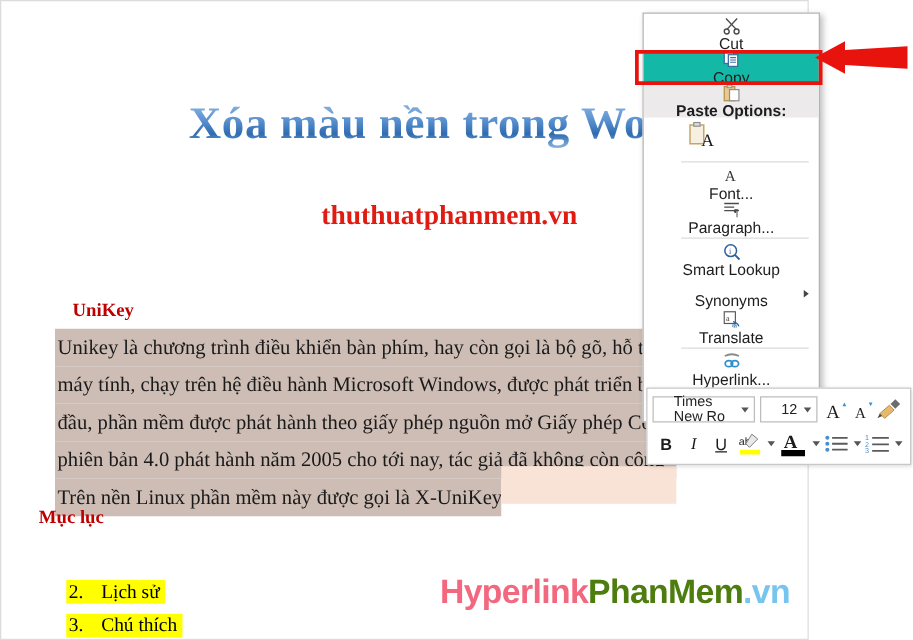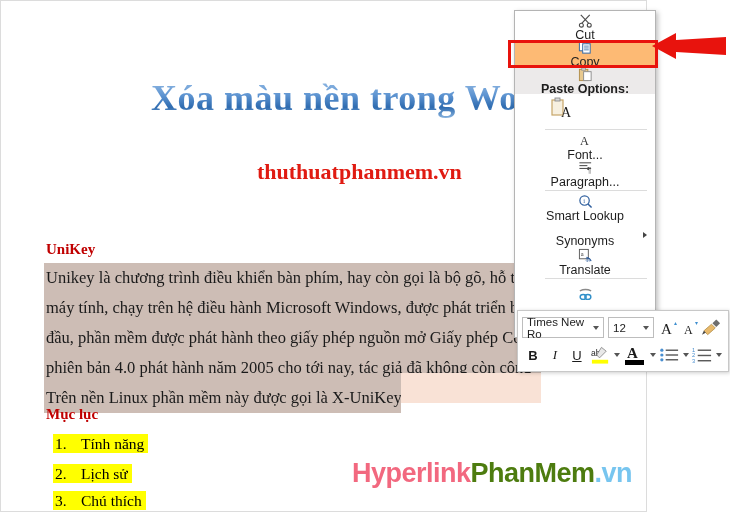--- a/index.html
+++ b/index.html
@@ -39,22 +39,22 @@
     font-family:"Liberation Serif","DejaVu Serif",serif;
     font-weight:bold;font-size:22px;color:#e01b12;
     white-space:nowrap;
   }
   .head-red{
     position:absolute;
     font-family:"Liberation Serif","DejaVu Serif",serif;
     font-weight:bold;font-size:15px;color:#c00000;
     white-space:nowrap;
   }
-  #h-unikey{left:45px;top:240px;}
-  #h-mucluc{left:45px;top:405px;}
+  #h-unikey{left:57px;top:240px;}
+  #h-mucluc{left:30px;top:405px;}
 
   
   #body-para{
     position:absolute;left:43px;top:262px;width:497px;
   }
   .body-line{
     font-family:"Liberation Serif","DejaVu Serif",serif;
     font-size:16.5px;color:#1a1a1a;
     line-height:30px;height:30px;white-space:nowrap;
     background:#cdbdb5;display:block;
@@ -101,21 +101,21 @@
   }
   .ctx-item{
     position:relative;display:flex;align-items:center;
     height:27px;padding-left:0;cursor:default;flex-direction:column;
   }
   .ctx-item .ic{
     width:30px;min-width:30px;height:27px;
     display:flex;align-items:center;justify-content:center;
   }
   .ctx-item .lb{flex:1;white-space:nowrap;font-family:"Liberation Sans",sans-serif;}
-  .ctx-item.sel{background:#fdba74;}
+  .ctx-item.sel{background:#14b8a6;}
   .ctx-item.hdr .lb{font-weight:bold;}
   .ctx-item.hdr{background:#eceaea;align-items:center;}
   .ctx-sep{height:1px;background:#dcdcdc;margin:3px 8px 3px 30px;}
   .ctx-sub{
     position:absolute;right:8px;top:50%;transform:translateY(-50%);
     width:0;height:0;border-left:4px solid #444;
     border-top:3.5px solid transparent;border-bottom:3.5px solid transparent;
   }
   #paste-gallery{
     height:32px;display:flex;align-items:center;padding-left:34px;
@@ -133,21 +133,21 @@
     position:absolute;left:517px;top:310px;width:212px;height:62px;
     background:#ffffff;border:1px solid #c8c8c8;
     box-shadow:1px 1px 4px rgba(0,0,0,.2);
     z-index:35;box-sizing:border-box;
   }
   #mt-row1{display:flex;align-items:center;height:30px;padding:3px 3px 0 4px;box-sizing:border-box;}
   #mt-row2{display:flex;align-items:center;height:28px;padding:0 3px 0 6px;box-sizing:border-box;}
   .mt-combo{
     height:21px;border:1px solid #bdbdbd;background:#fff;
     display:flex;align-items:center;font-size:11.5px;color:#222;
-    padding-left:4px;box-sizing:border-box;
+    padding-left:16px;box-sizing:border-box;
   }
   #mt-font{width:82px;}
   #mt-size{width:46px;margin-left:4px;align-items:center;}
   .mt-caret{
     margin-left:auto;margin-right:4px;
     width:0;height:0;border-top:4px solid #555;
     border-left:3.5px solid transparent;border-right:3.5px solid transparent;
   }
   .mt-btn{
     width:21px;height:21px;display:flex;align-items:center;justify-content:center;
@@ -175,23 +175,20 @@
     <span class="body-line">Unikey là chương trình điều khiển bàn phím, hay còn gọi là bộ gõ, hỗ trợ</span>
     <span class="body-line">máy tính, chạy trên hệ điều hành Microsoft Windows, được phát triển bởi Phạm Kim Long. Ban</span>
     <span class="body-line">đầu, phần mềm được phát hành theo giấy phép nguồn mở Giấy phép Côn</span>
     <span class="body-line">phiên bản 4.0 phát hành năm 2005 cho tới nay, tác giả đã không còn công</span>
     <span class="body-line last">Trên nền Linux phần mềm này được gọi là X-UniKey.</span>
   </div>
   <div id="trail-pink"></div>
 
   <div class="head-red" id="h-mucluc">Mục lục</div>
 
-  <div class="li-row" id="li1">
-    <span class="hl"><span class="li-num">1.</span><span>Tính năng</span></span>
-  </div>
   <div class="li-row" id="li2">
     <span class="hl"><span class="li-num">2.</span><span>Lịch sử</span></span>
   </div>
   <div class="li-row" id="li3">
     <span class="hl"><span class="li-num">3.</span><span>Chú thích</span></span>
   </div>
 
   <div id="watermark">
     <span class="w1">Hyperlink</span><span class="w2">PhanMem</span><span class="w3">.vn</span>
   </div>
@@ -302,20 +299,21 @@
   <div class="ctx-sep"></div>
 
   <div class="ctx-item">
     <span class="ic">
       <svg width="15" height="15" viewBox="0 0 16 16">
         <path d="M2 3 q6 -3 12 0" fill="none" stroke="#8a8a8a" stroke-width="1.6"></path>
         <ellipse cx="5.5" cy="9.5" rx="3.2" ry="2.6" fill="none" stroke="#2f8fc9" stroke-width="1.5"></ellipse>
         <ellipse cx="10.5" cy="9.5" rx="3.2" ry="2.6" fill="none" stroke="#2f8fc9" stroke-width="1.5"></ellipse>
       </svg>
     </span>
+    <span class="lb">Hyperlink...</span>
   </div>
 
   <div class="ctx-item">
     <span class="ic">
       <svg width="15" height="15" viewBox="0 0 16 16">
         <path d="M2 4 h10 v6 h-5 l-3 3 v-3 h-2 z" fill="#fff" stroke="#5a5a5a" stroke-width="1.1"></path>
         <line x1="11" y1="1.5" x2="11" y2="5" stroke="#e8a33d" stroke-width="1.3"></line>
         <line x1="9.3" y1="3.2" x2="12.7" y2="3.2" stroke="#e8a33d" stroke-width="1.3"></line>
       </svg>
     </span>

